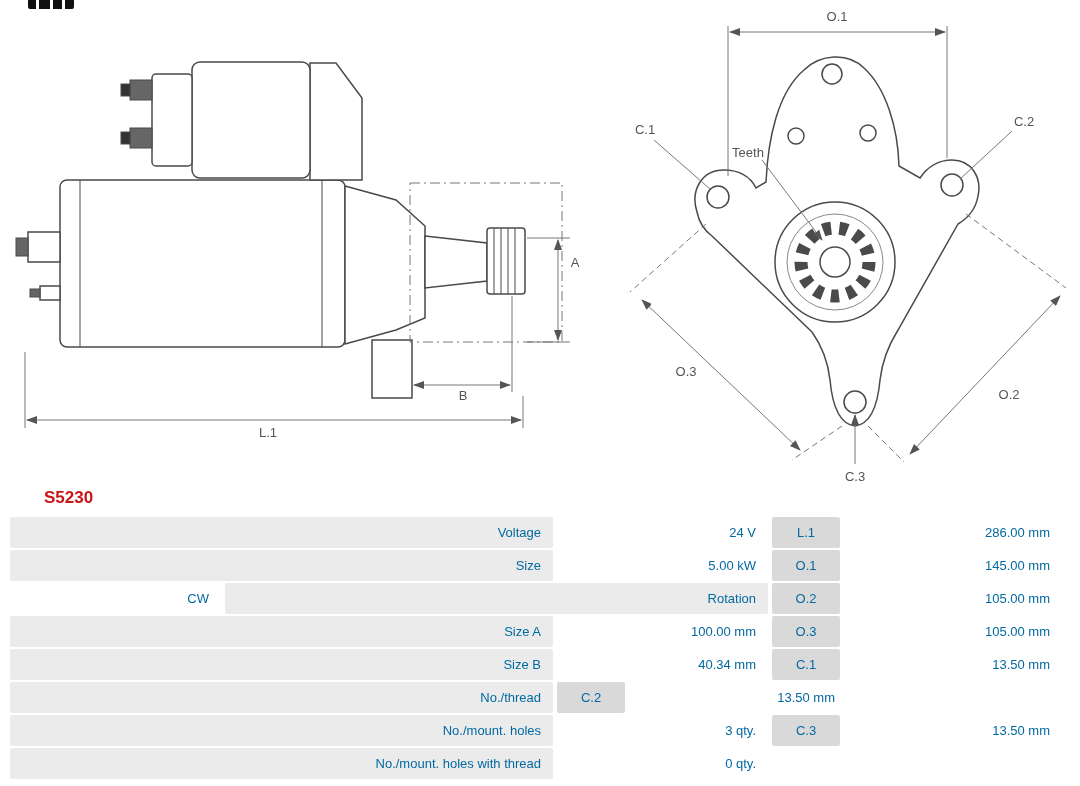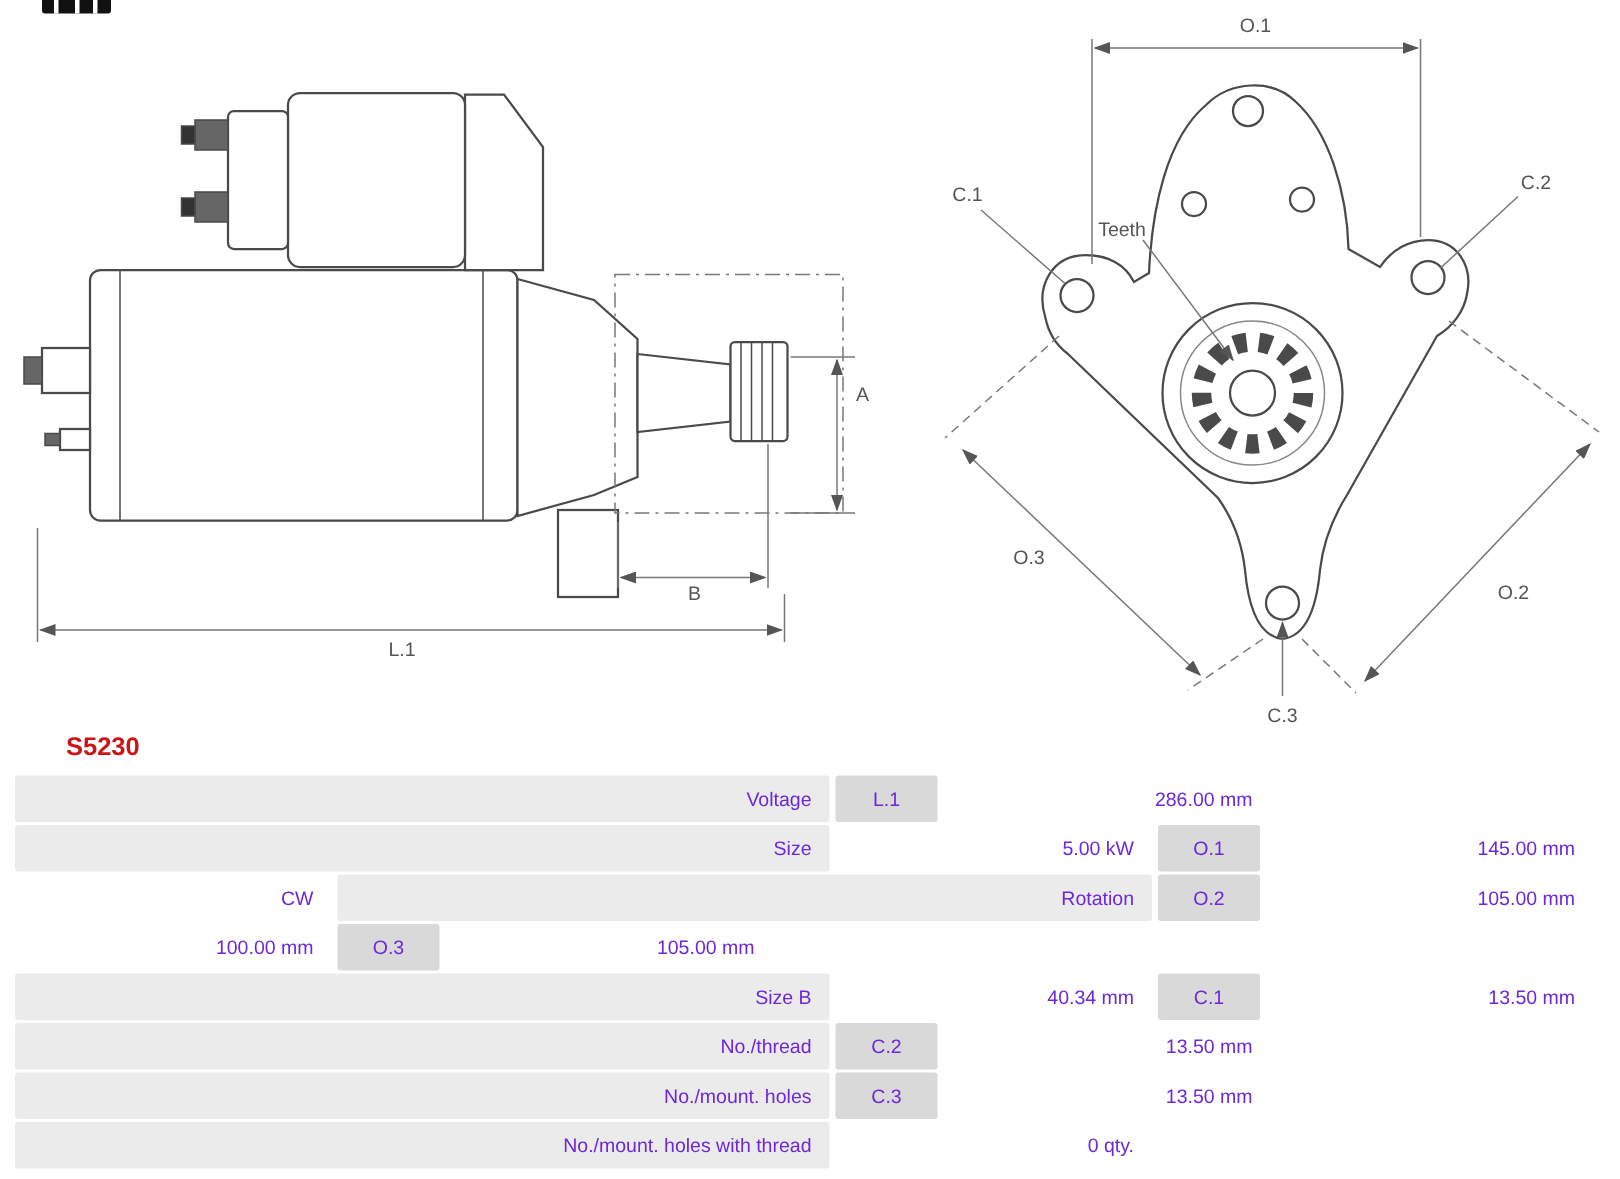--- a/index.html
+++ b/index.html
@@ -4,21 +4,21 @@
 <style>
   html,body{margin:0;padding:0;background:#fff;}
   body{width:1080px;height:786px;font-family:"Liberation Sans",sans-serif;}
   .page{position:relative;width:1080px;height:786px;background:#fff;overflow:hidden;}
   .logo{position:absolute;left:28px;top:0;width:46px;height:9px;background:#111;border-radius:0 0 2px 2px;}
   .logo:after{content:"";position:absolute;left:8px;top:0;width:3px;height:9px;background:#fff;box-shadow:14px 0 0 #fff,26px 0 0 #fff;}
   .diagram-area{position:absolute;left:0;top:0;width:1080px;height:490px;}
   .part-number{position:absolute;left:14px;top:488px;font-size:17px;font-weight:bold;color:#cc1414;margin-left:30px;}
   .spec-table{position:absolute;left:10px;top:517px;width:1052px;display:flex;flex-direction:column;gap:2px;}
   .row{display:flex;gap:4px;height:31px;}
-  .cell{display:flex;align-items:center;border-radius:2px;font-size:13px;color:#6d28d9;box-sizing:border-box;}
+  .cell{display:flex;align-items:center;border-radius:2px;font-size:13px;color:#0369a1;box-sizing:border-box;}
   .cell.label{width:543px;justify-content:flex-end;padding-right:12px;background:#ebebeb;}
   .cell.value{width:211px;justify-content:flex-end;padding-right:12px;background:#ffffff;}
   .cell.dim{width:68px;justify-content:center;background:#d9d9d9;}
   .cell.dimvalue{width:218px;justify-content:flex-end;padding-right:12px;background:#ffffff;}
   .cell.empty{background:transparent;}
   svg text{font-family:"Liberation Sans",sans-serif;font-size:13px;fill:#555;}
 </style>
 </head>
 <body>
 
@@ -147,53 +147,56 @@
       <text x="1009" y="399" text-anchor="middle">O.2</text>
       <text x="855" y="481" text-anchor="middle">C.3</text>
     </svg>
   </div>
 
   <div class="part-number">S5230</div>
 
   <div class="spec-table">
     <div class="row">
       <div class="cell label">Voltage</div>
+      <div class="cell value">24 V</div>
       <div class="cell dim">L.1</div>
       <div class="cell dimvalue">286.00 mm</div>
     </div>
     <div class="row">
       <div class="cell label">Size</div>
       <div class="cell value">5.00 kW</div>
       <div class="cell dim">O.1</div>
       <div class="cell dimvalue">145.00 mm</div>
     </div>
     <div class="row">
       <div class="cell value">CW</div>
       <div class="cell label">Rotation</div>
       <div class="cell dim">O.2</div>
       <div class="cell dimvalue">105.00 mm</div>
     </div>
     <div class="row">
+      <div class="cell label">Size A</div>
       <div class="cell value">100.00 mm</div>
       <div class="cell dim">O.3</div>
       <div class="cell dimvalue">105.00 mm</div>
     </div>
     <div class="row">
       <div class="cell label">Size B</div>
       <div class="cell value">40.34 mm</div>
       <div class="cell dim">C.1</div>
       <div class="cell dimvalue">13.50 mm</div>
     </div>
     <div class="row">
       <div class="cell label">No./thread</div>
       <div class="cell dim">C.2</div>
       <div class="cell dimvalue">13.50 mm</div>
     </div>
     <div class="row">
       <div class="cell label">No./mount. holes</div>
+      <div class="cell value">3 qty.</div>
       <div class="cell dim">C.3</div>
       <div class="cell dimvalue">13.50 mm</div>
     </div>
     <div class="row">
       <div class="cell label">No./mount. holes with thread</div>
       <div class="cell value">0 qty.</div>
       <div class="cell dim empty"></div>
       <div class="cell dimvalue empty"></div>
     </div>
   </div>

